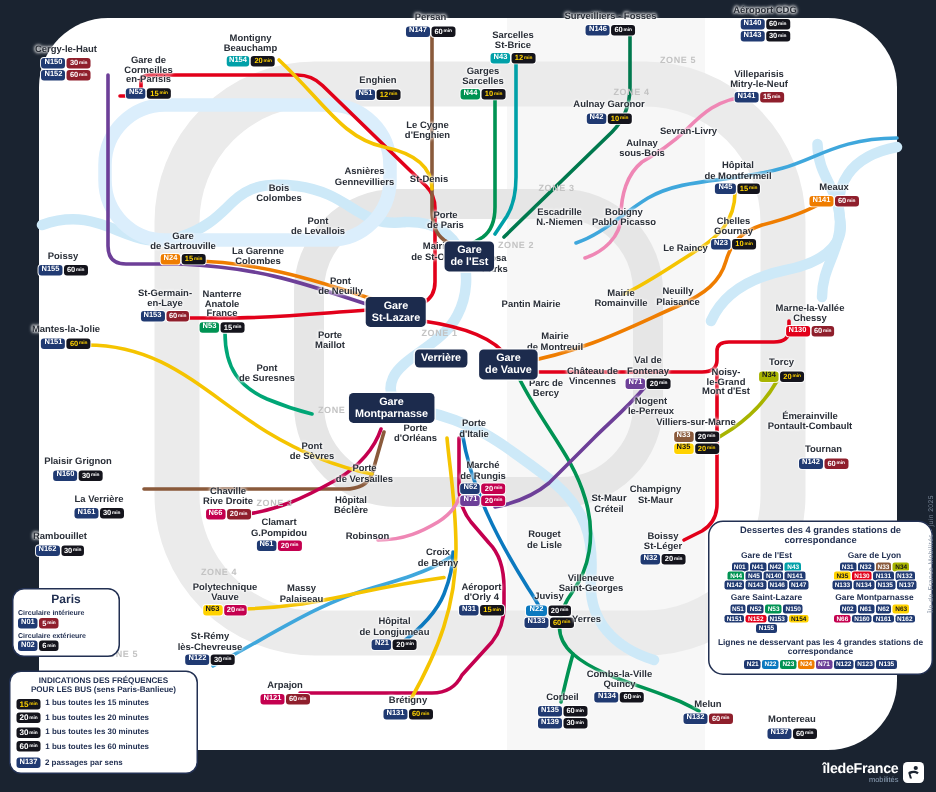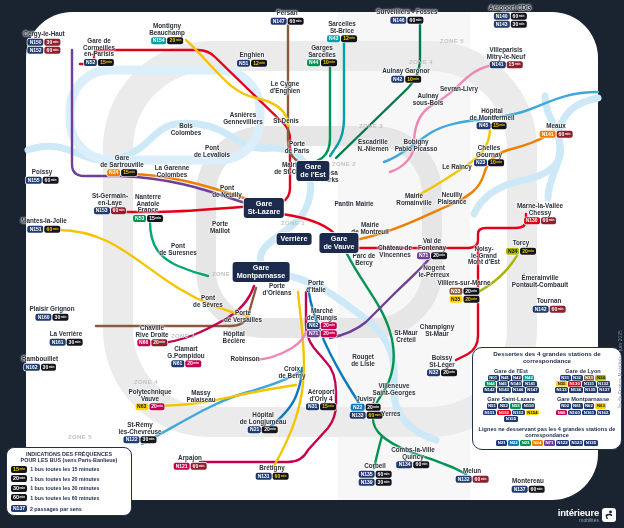--- a/index.html
+++ b/index.html
@@ -783,20 +783,39 @@
       <div class="zone" style="left: 344px; top: 164px;">ZONE 2</div>
       <div class="zone" style="left: 224px; top: 274px;">ZONE 2</div>
       <div class="zone" style="left: 371px; top: 126px;">ZONE 3</div>
       <div class="zone" style="left: 183px; top: 336px;">ZONE 3</div>
       <div class="zone" style="left: 421px; top: 62px;">ZONE 4</div>
       <div class="zone" style="left: 146px; top: 382px;">ZONE 4</div>
       <div class="zone" style="left: 452px; top: 41px;">ZONE 5</div>
       <div class="zone" style="left: 80px; top: 437px;">ZONE 5</div>
     </div>
 
+  <div class="lg" id="paris-box">
+    <div class="lg-title">Paris</div>
+    <div id="paris-rows">
+        <div class="paris-row">
+          <div class="paris-lab">Circulaire intérieure</div>
+          <div class="b-row" style="justify-content: flex-start;">
+            <span class="chip" style="background: rgb(32, 58, 114); color: rgb(255, 255, 255);">N01</span>
+            <span class="chip" style="background: rgb(143, 31, 44); color: rgb(255, 255, 255);">5<i>min</i></span>
+          </div>
+        </div>
+        <div class="paris-row">
+          <div class="paris-lab">Circulaire extérieure</div>
+          <div class="b-row" style="justify-content: flex-start;">
+            <span class="chip" style="background: rgb(32, 58, 114); color: rgb(255, 255, 255);">N02</span>
+            <span class="chip" style="background: rgb(20, 20, 28); color: rgb(255, 255, 255);">6<i>min</i></span>
+          </div>
+        </div>
+      </div>
+  </div>
 
   <div class="lg" id="freq-box">
     <div class="lg-title">INDICATIONS DES FRÉQUENCES</div>
     <div class="lg-title">POUR LES BUS (sens Paris-Banlieue)</div>
     <div id="freq-rows">
         <div class="freq-row">
           <span class="chip freq" style="background: rgb(20, 20, 28); color: rgb(255, 210, 0);">15<i>min</i></span>
           <span>1 bus toutes les 15 minutes</span>
         </div>
         <div class="freq-row">
@@ -905,21 +924,21 @@
         <span class="chip sm" style="background: rgb(239, 125, 0); color: rgb(255, 255, 255);">N24</span>
         <span class="chip sm" style="background: rgb(109, 63, 152); color: rgb(255, 255, 255);">N71</span>
         <span class="chip sm" style="background: rgb(32, 58, 114); color: rgb(255, 255, 255);">N122</span>
         <span class="chip sm" style="background: rgb(32, 58, 114); color: rgb(255, 255, 255);">N123</span>
         <span class="chip sm" style="background: rgb(32, 58, 114); color: rgb(255, 255, 255);">N135</span>
       </div>
   </div>
 
   <div class="brand">
     <div class="brand-text">
-      <span class="brand-top">intérieure</span>
+      <span class="brand-top">îledeFrance</span>
       <span class="brand-sub">mobilités</span>
     </div>
     <div class="brand-mark">
       <svg width="10" height="10" viewBox="0 0 10 10">
           <circle cx="6.5" cy="2" r="1.4" fill="#1a2330"></circle>
           <path d="M2,4.5 C4,3.5 7,3.5 8.5,5 L7.5,6.2 C6,5 4.5,5.2 3,6 L4,9 H2.6 L1.5,5.2 Z" fill="#1a2330"></path>
         </svg>
     </div>
   </div>
 

